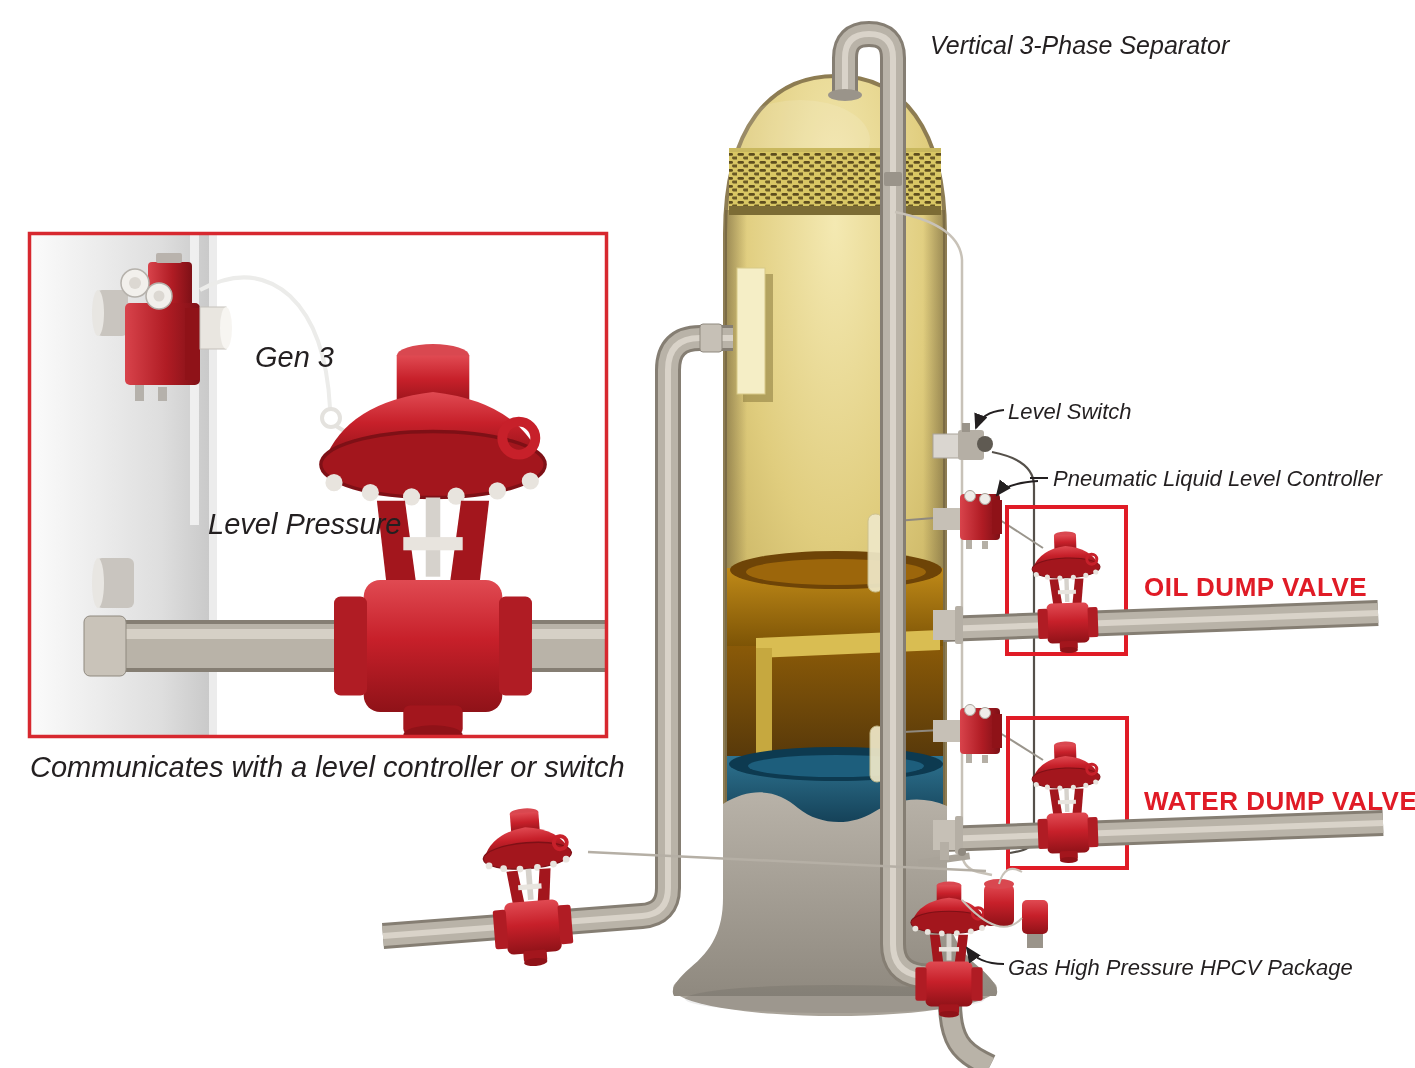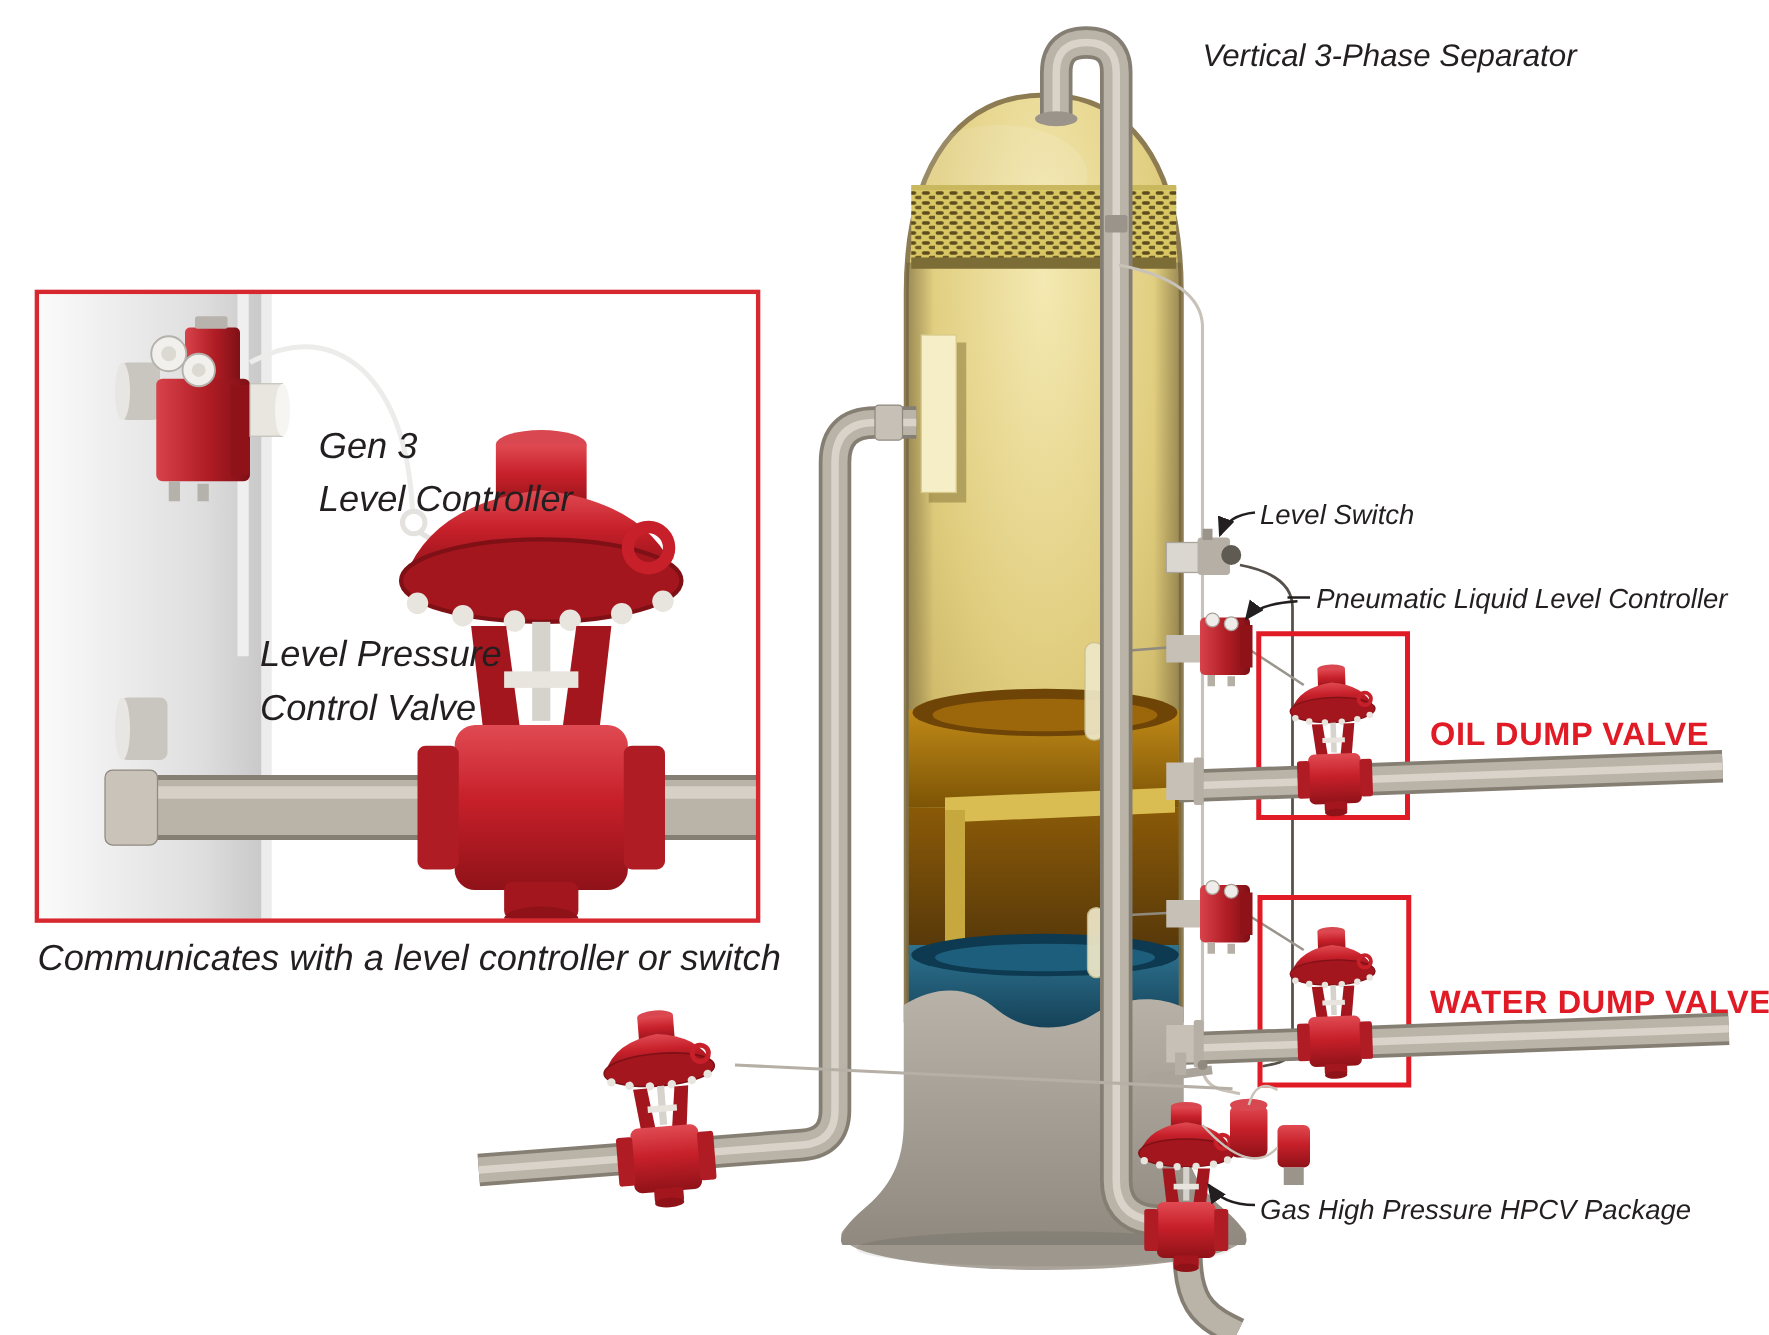--- a/index.html
+++ b/index.html
@@ -284,32 +284,30 @@
   <rect x="29.5" y="233.5" width="577" height="503" fill="none" stroke="#d7282f" stroke-width="3.5"></rect>
 
   <g stroke="#231f20" stroke-width="2" fill="none">
     <path d="M 1004,410 Q 982,412 976,428" marker-end="url(#ah)"></path>
     <path d="M 1048,478 L 1030,478"></path>
     <path d="M 1038,481 Q 1006,483 997,495" marker-end="url(#ah)"></path>
     <path d="M 1004,964 Q 978,964 967,948" marker-end="url(#ah)"></path>
   </g>
 </svg>
 
-<div class="lbl t-title" style="left:962px;top:31px;text-align:center;">
+<div class="lbl t-title" style="left:930px;top:31px;text-align:center;">
   <span>Vertical 3-Phase Separator</span>
 </div>
 
 <div class="lbl t-big" style="left:255px;top:293px;margin-top:43px;">
   <span class="line">Gen 3</span>
-  <span class="line">Level Controller</span>
 </div>
 
 <div class="lbl t-big" style="left:208px;top:503px;">
   <span class="line">Level Pressure</span>
-  <span class="line">Control Valve</span>
 </div>
 
 <div class="lbl t-caption" style="left:30px;top:751px;">
   <span>Communicates with a level controller or switch</span>
 </div>
 
 <div class="lbl t-small" style="left:1008px;top:399px;">
   <span>Level Switch</span>
 </div>
 

